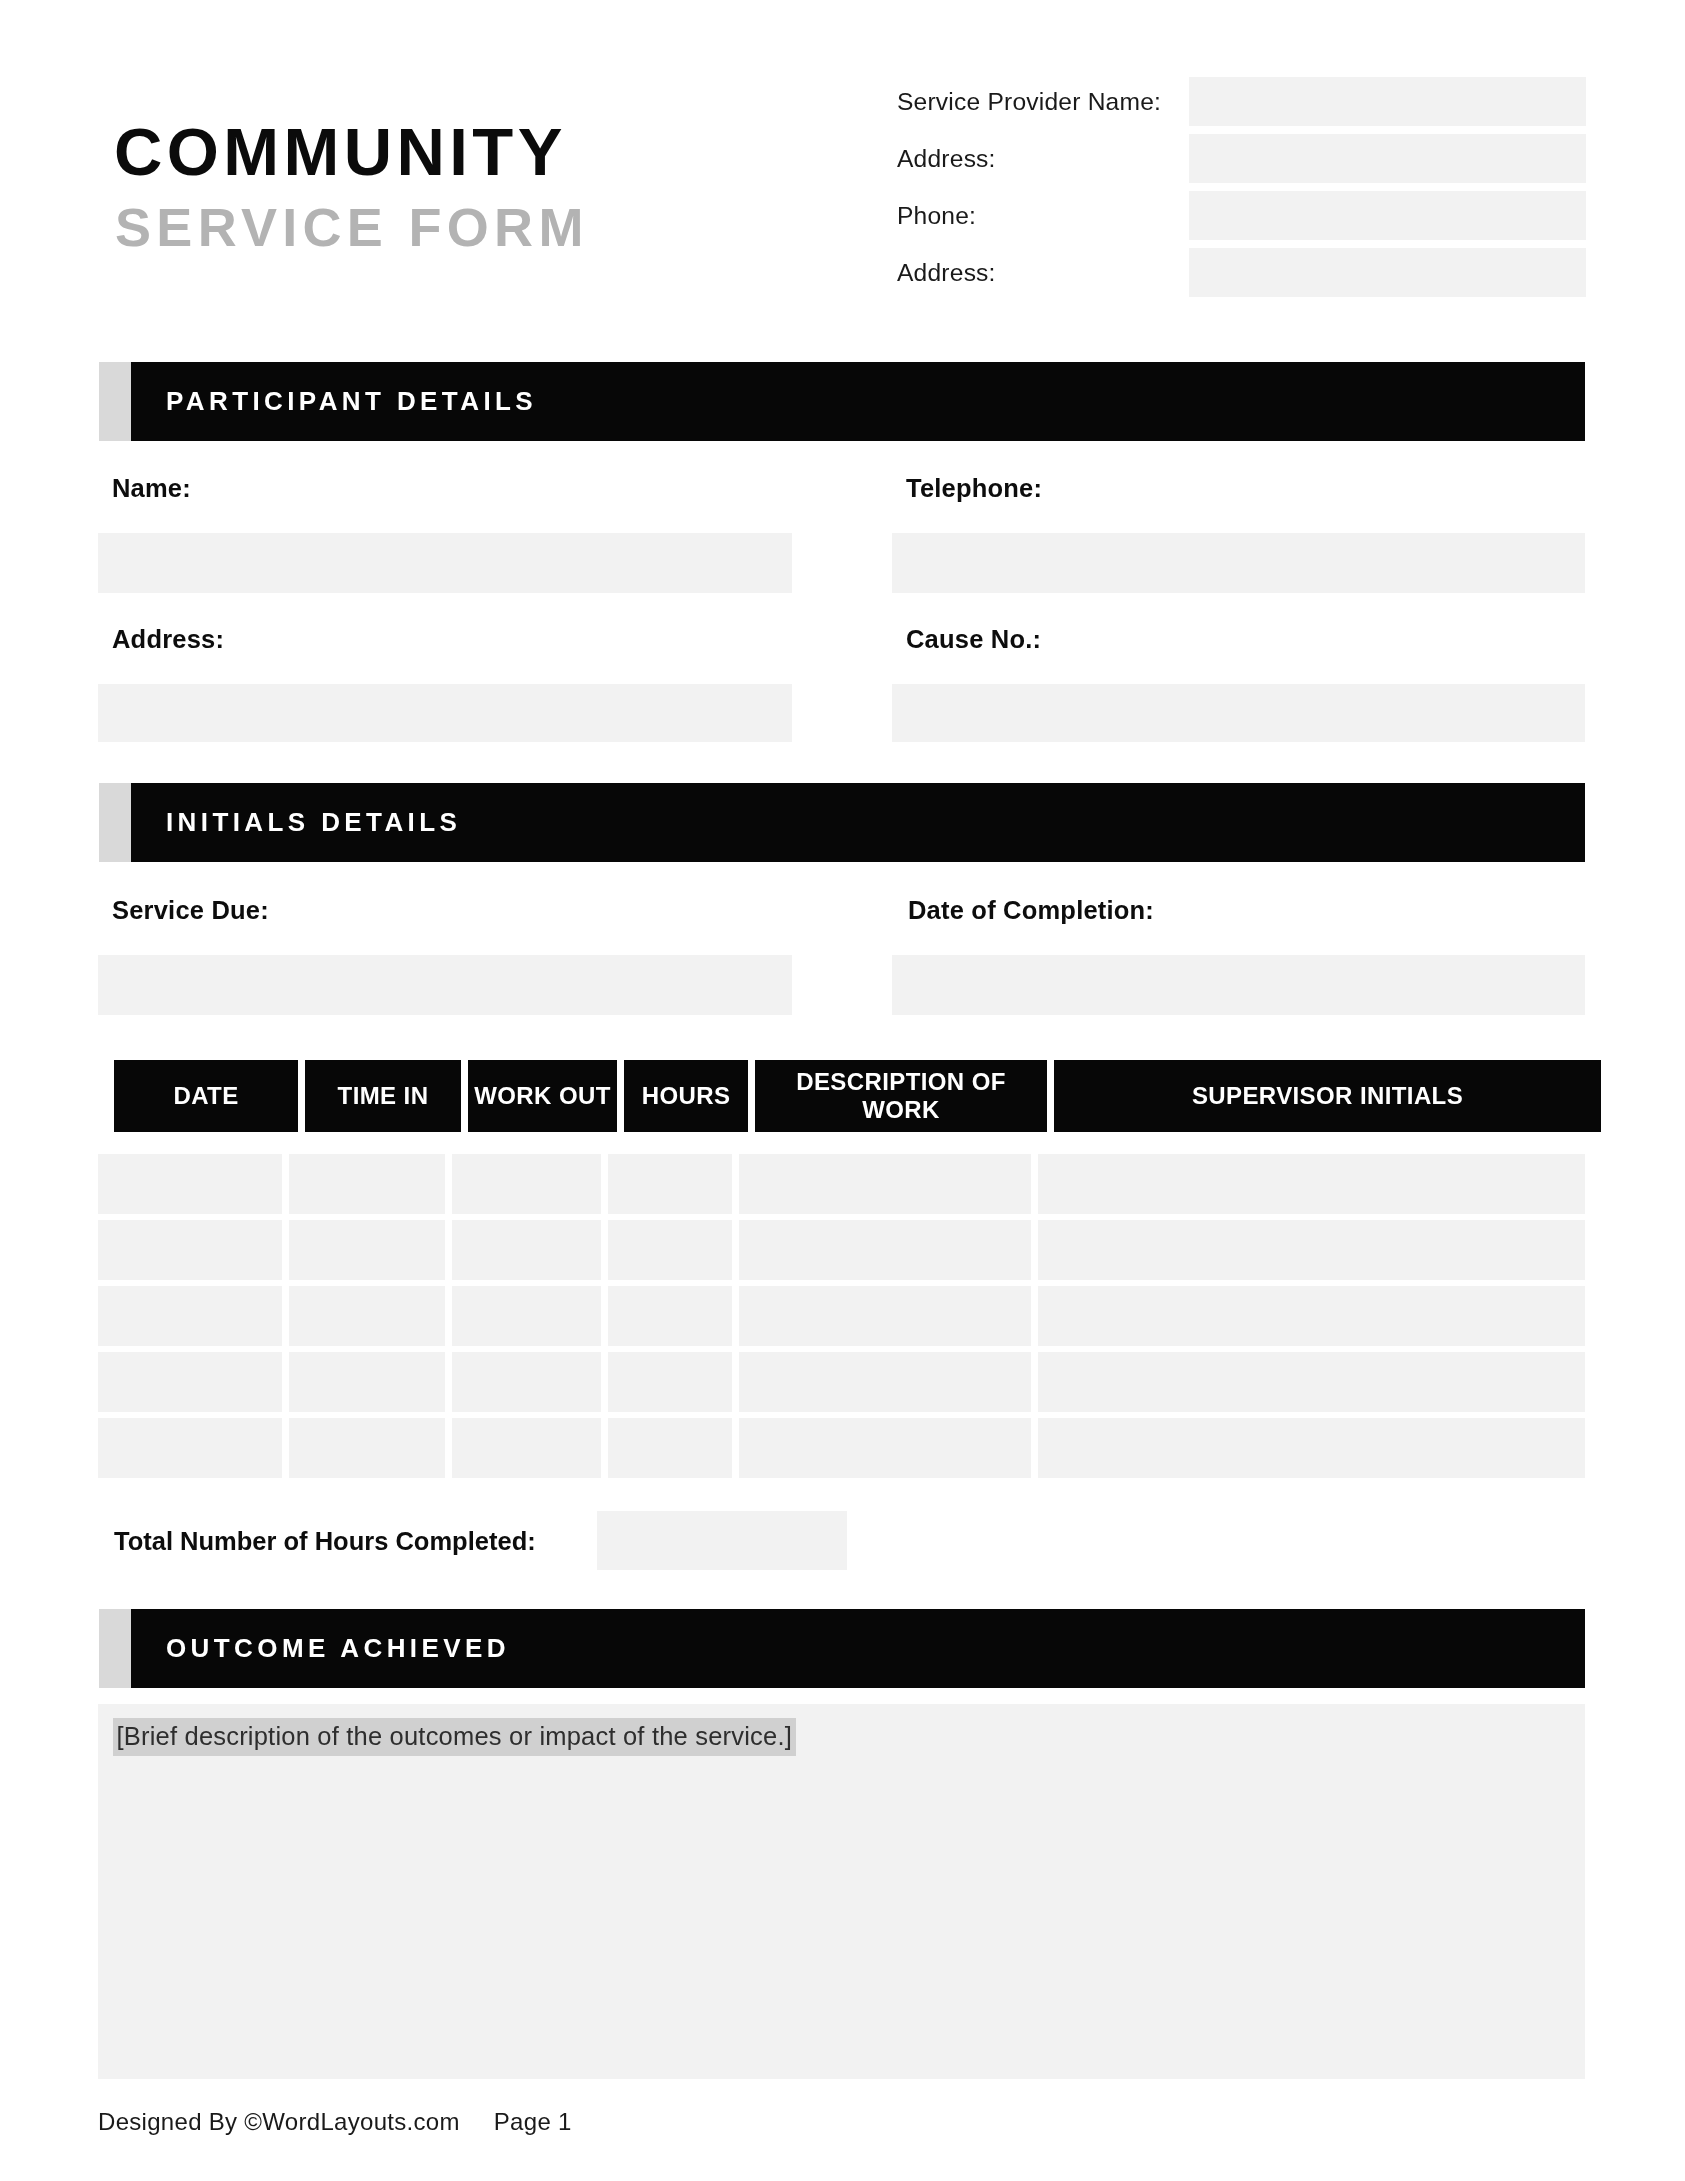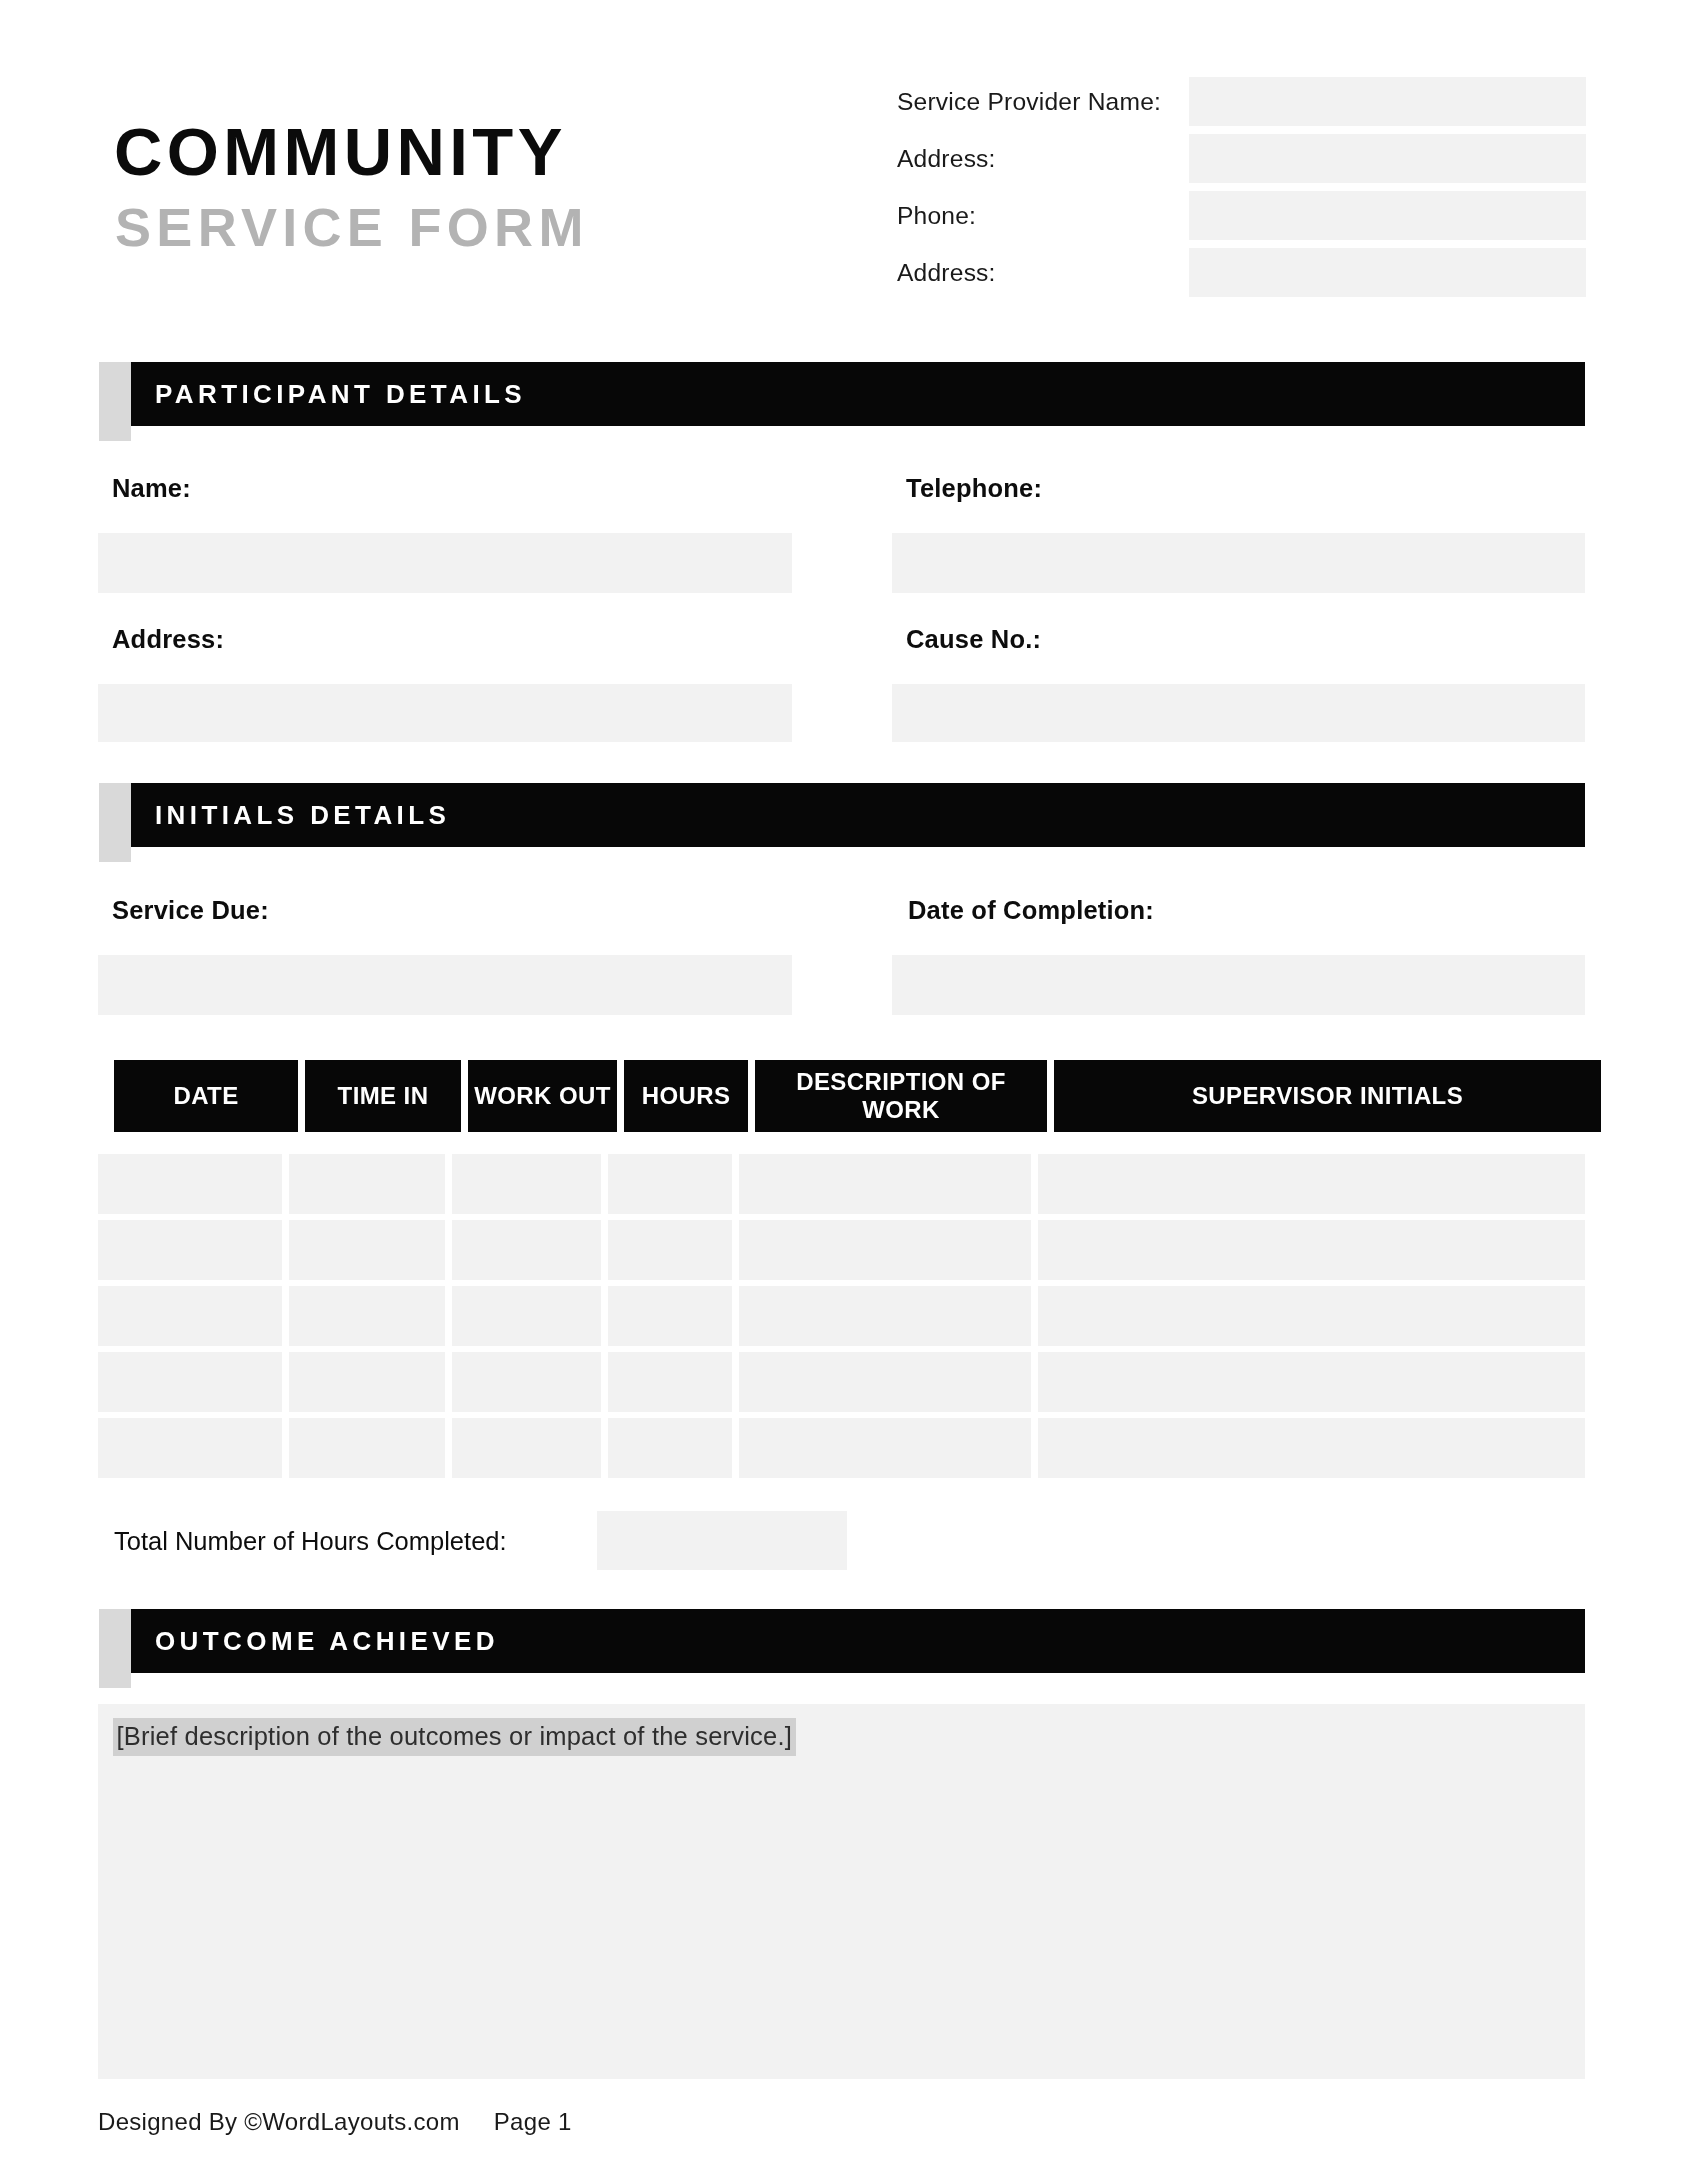--- a/index.html
+++ b/index.html
@@ -14,40 +14,40 @@
 
   
   .provider{position:absolute;left:897px;top:77px;width:689px;}
   .p-row{display:flex;align-items:center;height:49px;margin-bottom:8px;}
   .p-label{width:292px;font-size:24.6px;color:#1a1a1a;letter-spacing:0.2px;}
   .p-box{flex:1;height:49px;background:#f2f2f2;}
 
   
   .bar{position:absolute;left:98px;width:1487px;height:79px;}
   .bar-accent{position:absolute;left:0.9px;top:0;width:32px;height:79px;background:#d9d9d9;}
-  .bar-black{position:absolute;left:33px;right:0;top:0;height:64px;background:#070707;
-             display:flex;align-items:center;padding-left:24px;box-sizing:border-box;}
+  .bar-black{position:absolute;left:33px;right:0;top:0;height:79px;background:#070707;
+             display:flex;align-items:center;padding-left:35px;box-sizing:border-box;}
   .bar-title{color:#ffffff;font-size:26px;font-weight:700;letter-spacing:4.4px;}
 
   
   .f-label{position:absolute;font-size:25.5px;font-weight:700;color:#0d0d0d;letter-spacing:0.2px;}
   .f-box{position:absolute;background:#f2f2f2;}
 
   
   .tbl-head{position:absolute;left:98px;top:1060px;width:1487px;height:72px;
             display:grid;grid-template-columns:184px 156px 149px 124px 292px 1fr;column-gap:7px;margin-left:16px;}
   .th{background:#070707;color:#ffffff;font-size:24px;font-weight:700;letter-spacing:0.4px;
       display:flex;align-items:center;justify-content:center;text-align:center;}
   .tbl-body{position:absolute;left:98px;top:1154px;width:1487px;
             display:grid;grid-template-columns:184px 156px 149px 124px 292px 1fr;
             grid-auto-rows:60px;column-gap:7px;row-gap:6.1px;}
   .td{background:#f2f2f2;}
 
   
-  .total-label{position:absolute;left:114px;top:1527px;font-size:25.5px;font-weight:400;color:#0d0d0d;}
+  .total-label{position:absolute;left:114px;top:1527px;font-size:25.5px;font-weight:700;color:#0d0d0d;}
   .total-box{position:absolute;left:597px;top:1511px;width:250px;height:59px;background:#f2f2f2;}
 
   
   .outcome-box{position:absolute;left:98px;top:1704px;width:1487px;height:375px;background:#f2f2f2;}
   .outcome-ph{position:absolute;left:15px;top:14px;font-size:25.5px;color:#2e2e2e;
               background:#d0d0d0;padding:4.4px 3.5px;letter-spacing:0.2px;}
 
   
   .footer{position:absolute;left:98px;top:2108px;width:1487px;display:flex;
           font-size:24px;color:#1a1a1a;letter-spacing:0.3px;gap:34px;}

